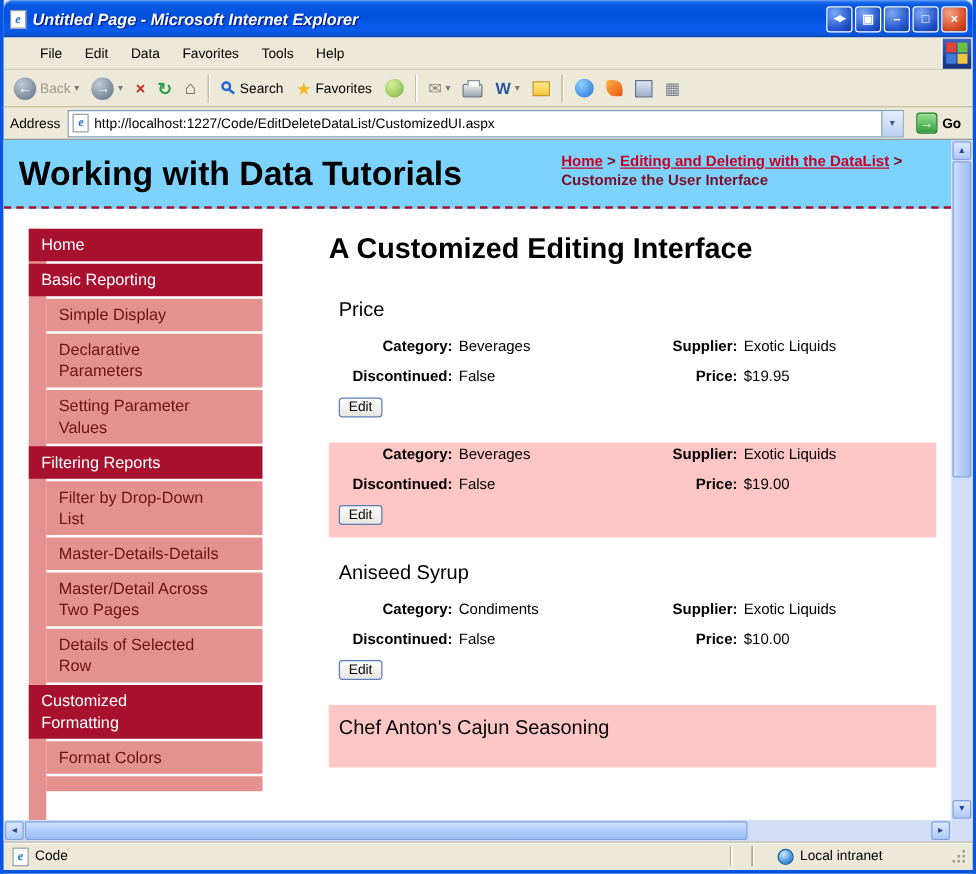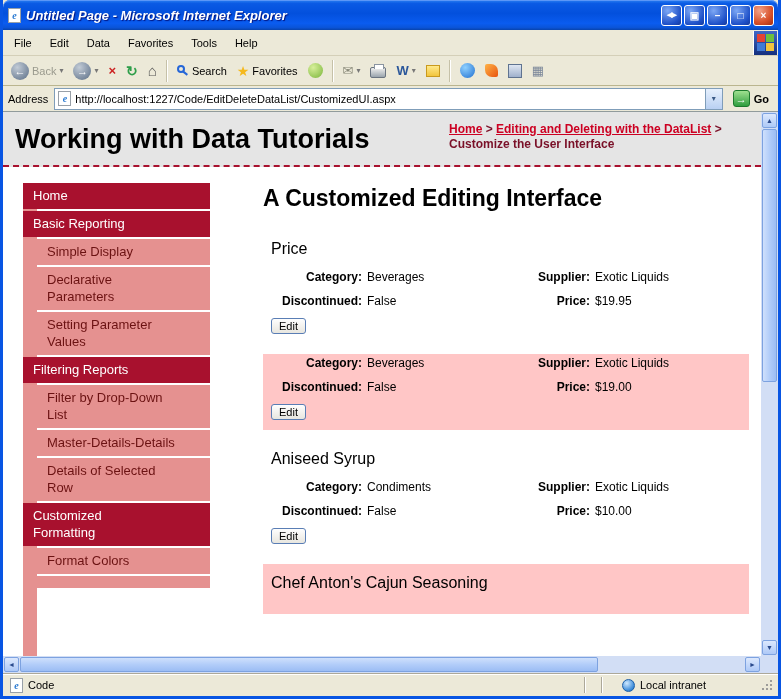--- a/index.html
+++ b/index.html
@@ -17,21 +17,21 @@
   .t-btns{display:flex;gap:2px;}
   .tbtn{width:21px;height:21px;border-radius:3px;border:1px solid #fff;display:flex;align-items:center;justify-content:center;color:#fff;font-weight:bold;font-size:10px;cursor:default;}
   .tbtn.blue{background:radial-gradient(circle at 30% 25%,#7da8f5,#1e50c8 70%,#16399a);}
   .tbtn.red{background:radial-gradient(circle at 30% 25%,#f2a38a,#d8512a 60%,#a62d0d);}
   .tbtn.tiny{font-size:7px;letter-spacing:-1px;}
 
   .page-ic{width:13px;height:15px;background:#fff;border:1px solid #98a0a8;display:flex;align-items:center;justify-content:center;flex:none;}
   .page-ic i{font-style:italic;font-weight:bold;color:#2a7ad2;font-size:10px;font-family:"Liberation Serif",serif;}
 
   
-  .menubar{height:26px;flex:none;display:flex;align-items:center;background:#ece9d8;border-bottom:1px solid #d4cfb8;padding-left:2px;}
+  .menubar{height:26px;flex:none;display:flex;align-items:center;background:#ece9d8;border-bottom:1px solid #d4cfb8;padding-left:20px;}
   .menu-item{padding:5px 9px;color:#000;cursor:default;}
   .spacer{flex:1;}
   .win-logo{width:24px;height:24px;margin-right:1px;background:linear-gradient(#3f67c6,#142f7e);border-left:1px solid #fff;display:grid;grid-template-columns:8px 8px;grid-template-rows:8px 8px;gap:1px;place-content:center;}
   .q{display:block;width:8px;height:8px;}
   .q.r{background:#e34234}.q.g{background:#6cbf3f}.q.b{background:#3f7ad6}.q.y{background:#f2c43d}
 
   
   .toolbar{height:30px;flex:none;display:flex;align-items:center;background:#ece9d8;border-bottom:1px solid #bab58f;padding:0 4px;gap:2px;}
   .tb-btn{display:flex;align-items:center;gap:3px;padding:2px 4px;height:26px;border-radius:3px;cursor:default;}
   .tb-label{font-size:11px;color:#000;}
@@ -75,21 +75,21 @@
   .corner{position:absolute;right:0;bottom:0;width:17px;height:17px;background:#d2def5;}
   .sbtn{position:absolute;width:15px;height:15px;margin:1px;background:linear-gradient(180deg,#dce8fd,#aec9f7);border:1px solid #7da2e0;border-radius:2px;color:#29498c;font-size:7px;display:flex;align-items:center;justify-content:center;}
   .vscroll .up{top:0;left:0;}
   .vscroll .down{bottom:0;left:0;}
   .vthumb{position:absolute;left:1px;right:1px;top:17px;height:253px;background:linear-gradient(90deg,#cfe0fc,#b2cdf9 50%,#9cbdf4);border:1px solid #7da2e0;border-radius:2px;}
   .hscroll .left{left:0;top:0;}
   .hscroll .right{right:0;top:0;}
   .hthumb{position:absolute;top:1px;bottom:1px;left:17px;width:578px;background:linear-gradient(180deg,#cfe0fc,#b2cdf9 50%,#9cbdf4);border:1px solid #7da2e0;border-radius:2px;}
 
   
-  .page-header{position:relative;padding:12px 12px 10px;border-bottom:2px dashed var(--rule-color,#a8112e);background:#e5e5e5;}
+  .page-header{position:relative;padding:12px 12px 10px;border-bottom:2px dashed var(--rule-color,#a8112e);background:#7dd3fc;}
   .site-title{font-size:27px;font-weight:bold;color:#000;}
   .breadcrumb{position:absolute;right:12px;top:10px;width:300px;font-size:12px;font-weight:bold;line-height:15px;color:var(--breadcrumb-current,#7a1028);}
   .bc-link{color:var(--link-color,#cc0022);text-decoration:underline;cursor:pointer;}
   .bc-current,.bc-sep{color:var(--breadcrumb-current,#7a1028);}
 
   .page-body{display:flex;align-items:flex-start;padding:16px 0 0 20px;}
   .sidebar{width:187px;flex:none;position:relative;}
   .sidebar::before{content:'';position:absolute;left:0;top:0;width:14px;height:900px;background:var(--sidebar-item-bg,#e59190);}
   .side-header{position:relative;background:var(--sidebar-header-bg,#a8112e);color:var(--sidebar-header-text,#fff);padding:4px 52px 5px 10px;margin-bottom:2px;font-size:13px;line-height:17px;cursor:pointer;}
   .side-item{position:relative;background:var(--sidebar-item-bg,#e59190);color:var(--sidebar-item-text,#6b1212);margin-left:14px;margin-bottom:2px;padding:4px 34px 5px 10px;font-size:13px;line-height:17px;cursor:pointer;}
@@ -235,20 +235,21 @@
       <div class="page-body">
         <div class="sidebar">
             <div class="side-header">Home</div>
             <div class="side-header">Basic Reporting</div>
             <div class="side-item">Simple Display</div>
             <div class="side-item">Declarative Parameters</div>
             <div class="side-item">Setting Parameter Values</div>
             <div class="side-header">Filtering Reports</div>
             <div class="side-item">Filter by Drop-Down List</div>
             <div class="side-item">Master-Details-Details</div>
+            <div class="side-item">Master/Detail Across Two Pages</div>
             <div class="side-item">Details of Selected Row</div>
             <div class="side-header">Customized Formatting</div>
             <div class="side-item">Format Colors</div>
             <div class="side-item partial"></div>
           </div>
         <div class="main">
           <div class="content-heading">A Customized Editing Interface</div>
           <div class="product-list">
               <div class="product"><div class="p-name">Price</div><div class="p-grid">
                   <span class="p-label">Category:</span>

